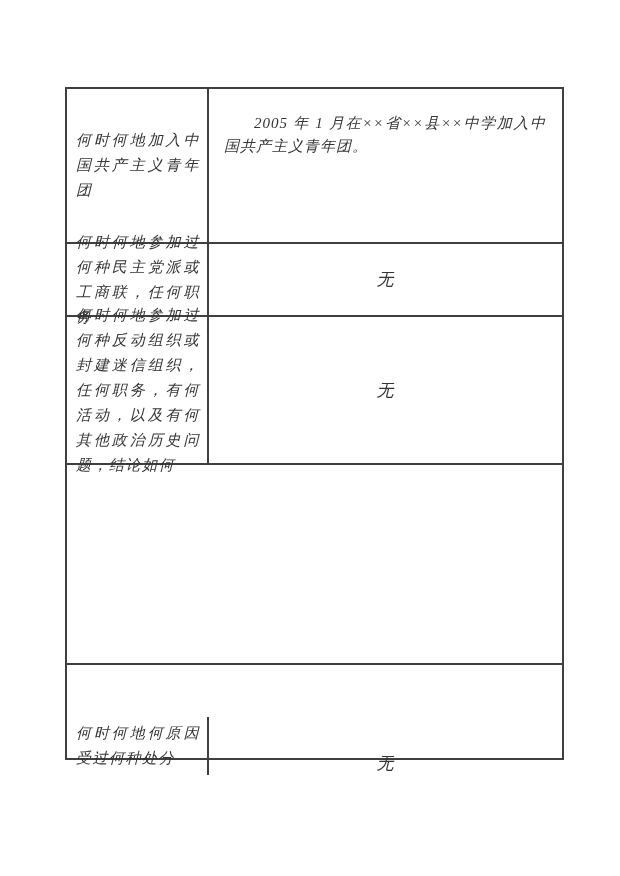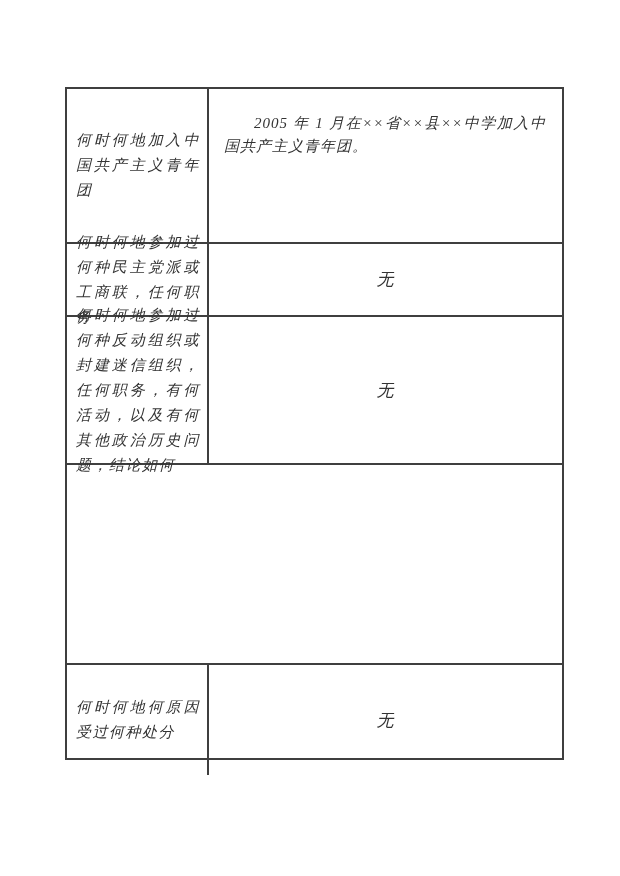--- a/index.html
+++ b/index.html
@@ -28,21 +28,21 @@
   .t-row {
     display: flex;
     width: 100%;
     border-bottom: 2px solid #3f3f3f;
   }
   .t-row:last-child { border-bottom: none; }
   .row-1 { height: 155px; }
   .row-2 { height: 73px; }
   .row-3 { height: 148px; }
   .row-4 { height: 200px; }
-  .row-5 { height: 110px; }
+  .row-5 { height: 110px; align-items: flex-end; }
   .label-cell {
     width: 142px;
     flex: 0 0 142px;
     border-right: 2px solid #3f3f3f;
     display: flex;
     align-items: center;
     padding: 4px 7px 4px 9px;
     color: #333333;
   }
   .label-cell span {

